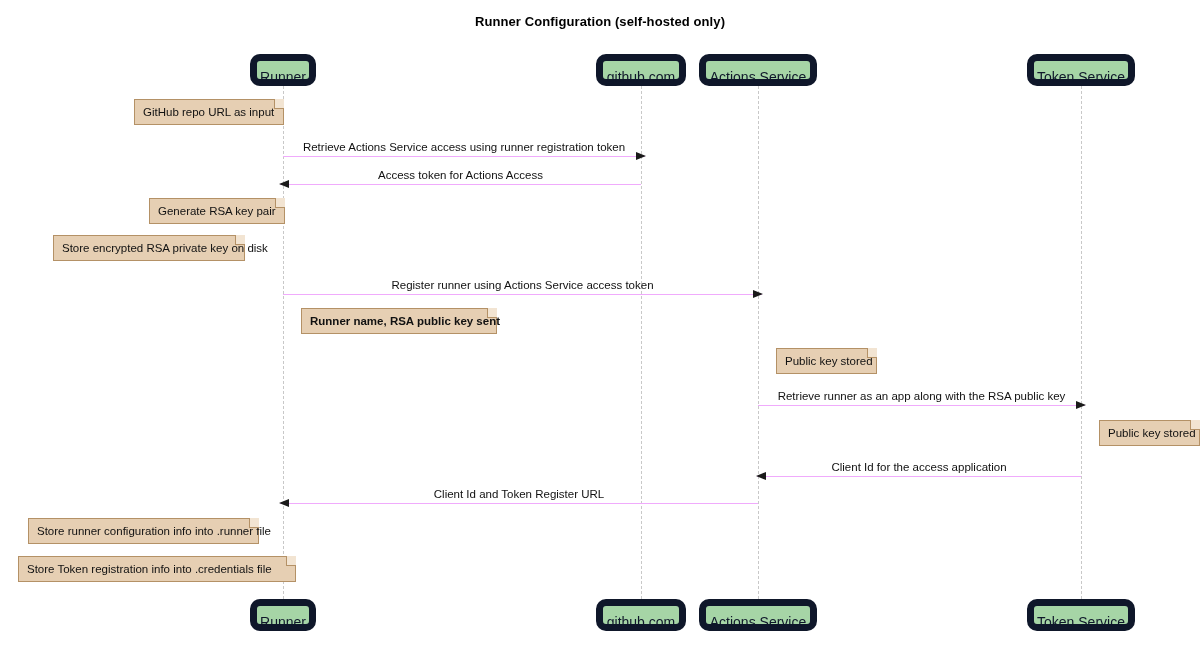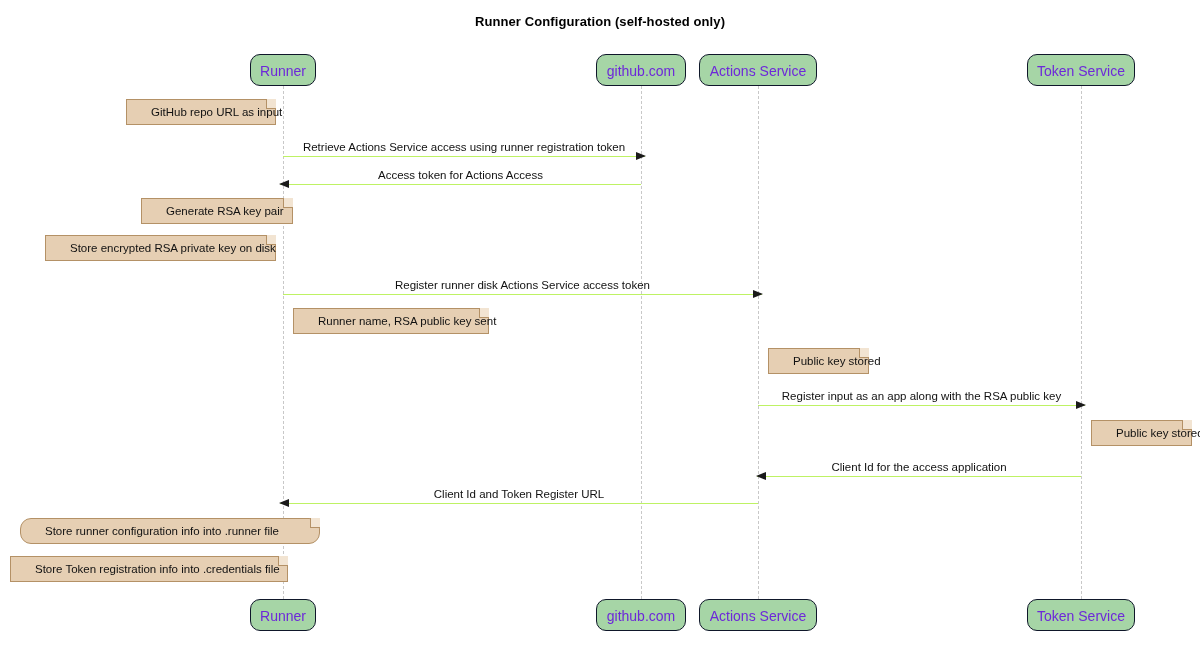--- a/index.html
+++ b/index.html
@@ -41,60 +41,61 @@
   .lifeline {
     position: absolute;
     width: 0;
     border-left: 1px dashed #c8c8c8;
   }
 
   
   .participant {
     position: absolute;
     background: #a6d5a6;
-    border: 1px solid #0f172a;
+    border: 7px solid #0f172a;
     border-radius: 10px;
     height: 32px;
     line-height: 32px;
     text-align: center;
     font-size: 14px;
-    color: #6d28d9;
+    color: #0f172a;
     box-sizing: border-box;
     white-space: nowrap;
   }
 
   
   .note {
     position: absolute;
     background: #e6cfb3;
     border: 1px solid #b49166;
     box-sizing: border-box;
     height: 26px;
     line-height: 24px;
     font-size: 11.5px;
     color: #111111;
-    padding: 0 24px;
+    padding: 0 8px;
     white-space: nowrap;
+    margin-left: 8px;
   }
   .note .fold {
     position: absolute;
     top: -1px;
     right: -1px;
     width: 9px;
     height: 9px;
     background: #f2e4d2;
     border-left: 1px solid #b49166;
     border-bottom: 1px solid #b49166;
   }
 
   
   .message {
     position: absolute;
     height: 1px;
-    background: #bef264;
+    background: #f0abfc;
   }
   .arrowhead {
     position: absolute;
     width: 0;
     height: 0;
     top: -4.5px;
   }
   .arrowhead.right {
     right: -1px;
     border-top: 4.5px solid transparent;
@@ -135,25 +136,25 @@
       <div class="message" style="left: 283px; top: 148px; width: 362px;">
         <div class="arrowhead right"></div>
         <div class="message-label">Retrieve Actions Service access using runner registration token</div>
       </div>
       <div class="message" style="left: 280px; top: 176px; width: 361px;">
         <div class="arrowhead left"></div>
         <div class="message-label">Access token for Actions Access</div>
       </div>
       <div class="message" style="left: 283px; top: 286px; width: 479px;">
         <div class="arrowhead right"></div>
-        <div class="message-label">Register runner disk Actions Service access token</div>
+        <div class="message-label">Register runner using Actions Service access token</div>
       </div>
       <div class="message" style="left: 758px; top: 397px; width: 327px;">
         <div class="arrowhead right"></div>
-        <div class="message-label">Register input as an app along with the RSA public key</div>
+        <div class="message-label">Retrieve runner as an app along with the RSA public key</div>
       </div>
       <div class="message" style="left: 757px; top: 468px; width: 324px;">
         <div class="arrowhead left"></div>
         <div class="message-label">Client Id for the access application</div>
       </div>
       <div class="message" style="left: 280px; top: 495px; width: 478px;">
         <div class="arrowhead left"></div>
         <div class="message-label">Client Id and Token Register URL</div>
       </div>
     </div>
@@ -162,22 +163,22 @@
       <div class="participant" style="left: 250px; top: 591px; width: 66px; height: 32px; line-height: 32px;">Runner</div>
       <div class="participant" style="left: 596px; top: 46px; width: 90px; height: 32px; line-height: 32px;">github.com</div>
       <div class="participant" style="left: 596px; top: 591px; width: 90px; height: 32px; line-height: 32px;">github.com</div>
       <div class="participant" style="left: 699px; top: 46px; width: 118px; height: 32px; line-height: 32px;">Actions Service</div>
       <div class="participant" style="left: 699px; top: 591px; width: 118px; height: 32px; line-height: 32px;">Actions Service</div>
       <div class="participant" style="left: 1027px; top: 46px; width: 108px; height: 32px; line-height: 32px;">Token Service</div>
       <div class="participant" style="left: 1027px; top: 591px; width: 108px; height: 32px; line-height: 32px;">Token Service</div>
     </div>
   <div id="notes-layer">
       <div class="note" style="left: 126px; top: 91px; width: 150px;"><span>GitHub repo URL as input</span><span class="fold"></span></div>
-      <div class="note" style="left: 141px; top: 190px; width: 152px;"><span>Generate RSA key pair</span><span class="fold"></span></div>
-      <div class="note" style="left: 45px; top: 227px; width: 231px;"><span>Store encrypted RSA private key on disk</span><span class="fold"></span></div>
-      <div class="note" style="left: 293px; top: 300px; width: 196px;"><span>Runner name, RSA public key sent</span><span class="fold"></span></div>
+      <div class="note" style="left: 141px; top: 190px; width: 136px;"><span>Generate RSA key pair</span><span class="fold"></span></div>
+      <div class="note" style="left: 45px; top: 227px; width: 192px;"><span>Store encrypted RSA private key on disk</span><span class="fold"></span></div>
+      <div class="note" style="left: 293px; top: 300px; width: 196px; font-weight: bold;"><span>Runner name, RSA public key sent</span><span class="fold"></span></div>
       <div class="note" style="left: 768px; top: 340px; width: 101px;"><span>Public key stored</span><span class="fold"></span></div>
       <div class="note" style="left: 1091px; top: 412px; width: 101px;"><span>Public key stored</span><span class="fold"></span></div>
-      <div class="note" style="left: 20px; top: 510px; width: 300px; border-radius: 11px;"><span>Store runner configuration info into .runner file</span><span class="fold"></span></div>
+      <div class="note" style="left: 20px; top: 510px; width: 231px;"><span>Store runner configuration info into .runner file</span><span class="fold"></span></div>
       <div class="note" style="left: 10px; top: 548px; width: 278px;"><span>Store Token registration info into .credentials file</span><span class="fold"></span></div>
     </div>
 
 </div>
 
 </body></html>

